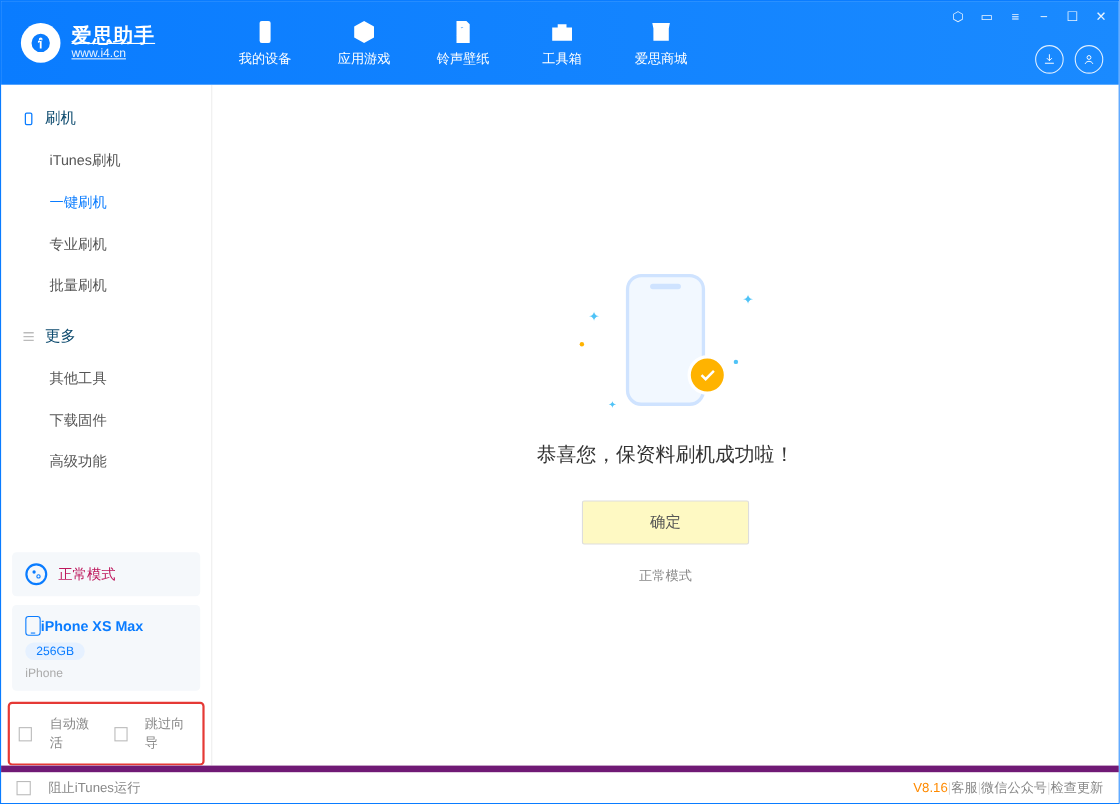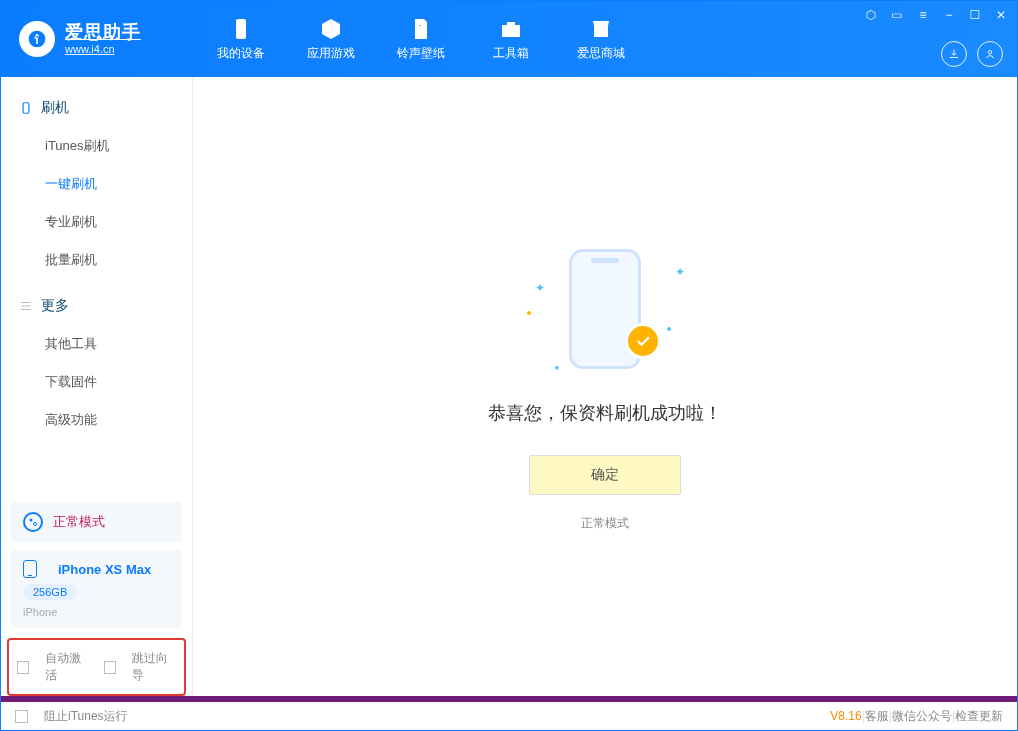--- a/index.html
+++ b/index.html
@@ -37,21 +37,21 @@
 .side-head { display: flex; align-items: center; padding: 4px 18px; font-size: 14px; color: #0c4a6e; gap: 8px; }
 .side-head svg { width: 14px; height: 14px; }
 .side-items { padding: 6px 0 8px 0; }
 .side-item { padding: 10px 12px 10px 44px; font-size: 13px; color: #555; cursor: pointer; }
 .side-item.active { color: #0a7cff; }
 
 .device-blocks { margin-top: auto; }
 .device-card { margin: 8px 10px; background: #f5f8fb; border-radius: 4px; padding: 10px 12px; display: flex; align-items: center; gap: 10px; font-size: 13px; color: #be185d; }
 .device-card .ic { width: 20px; height: 20px; border-radius: 50%; border: 2px solid #0a7cff; display: flex; align-items: center; justify-content: center; color: #0a7cff; font-size: 11px; }
 .device-card2 { margin: 0 10px 10px 10px; background: #f5f8fb; border-radius: 4px; padding: 10px 12px; font-size: 13px; color: #333; }
-.device-card2 .name { color: #0a7cff; font-weight: 600; display: flex; align-items: center; gap: 21px; }
+.device-card2 .name { color: #0a7cff; font-weight: 600; display: flex; align-items: center; gap: 0; }
 .device-card2 .cap { display: inline-block; margin-top: 6px; font-size: 11px; color: #0a7cff; background: #e6f1ff; border-radius: 10px; padding: 2px 10px; }
 .device-card2 .type { margin-top: 6px; font-size: 11px; color: #aaa; }
 .phone-ic { width: 14px; height: 18px; border: 1.5px solid #0a7cff; border-radius: 3px; position: relative; display: inline-block; }
 .phone-ic::after { content: ""; position: absolute; bottom: 1px; left: 50%; width: 4px; height: 1.5px; background: #0a7cff; transform: translateX(-50%); }
 
 .bottom-options { border-top: 1px solid #eee; padding: 14px 10px; display: flex; gap: 14px; }
 .bottom-options.red-box { border: 2px solid #e53935; border-radius: 4px; margin: 6px 6px 0 6px; padding: 10px 8px; }
 .chk { display: flex; align-items: center; gap: 16px; font-size: 12px; color: #888; cursor: pointer; }
 .chk .box { width: 13px; height: 13px; border: 1px solid #bbb; background: #fff; }
 

